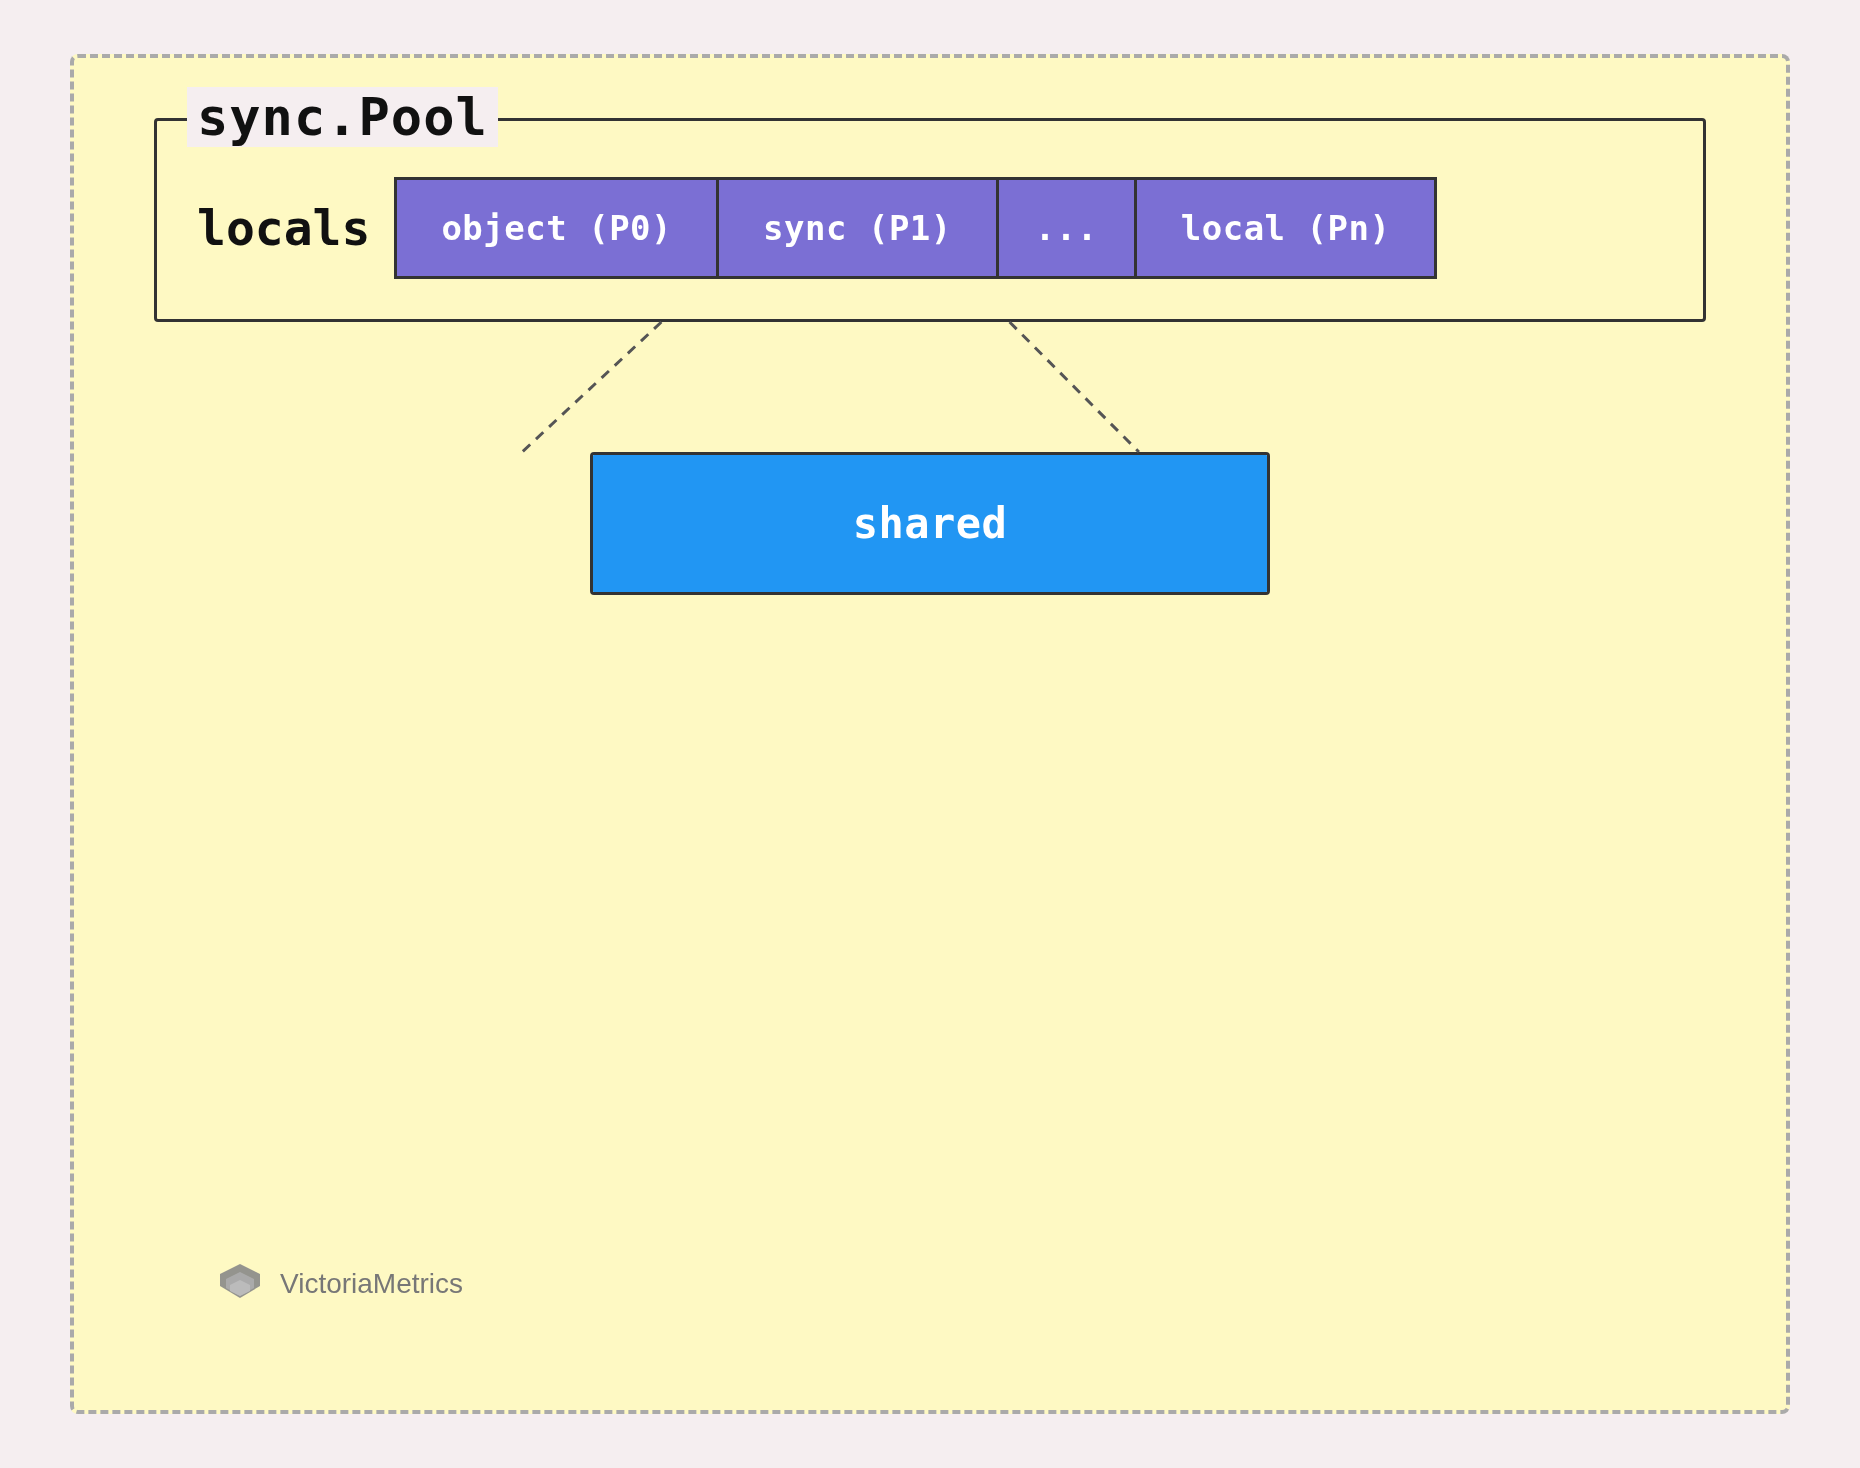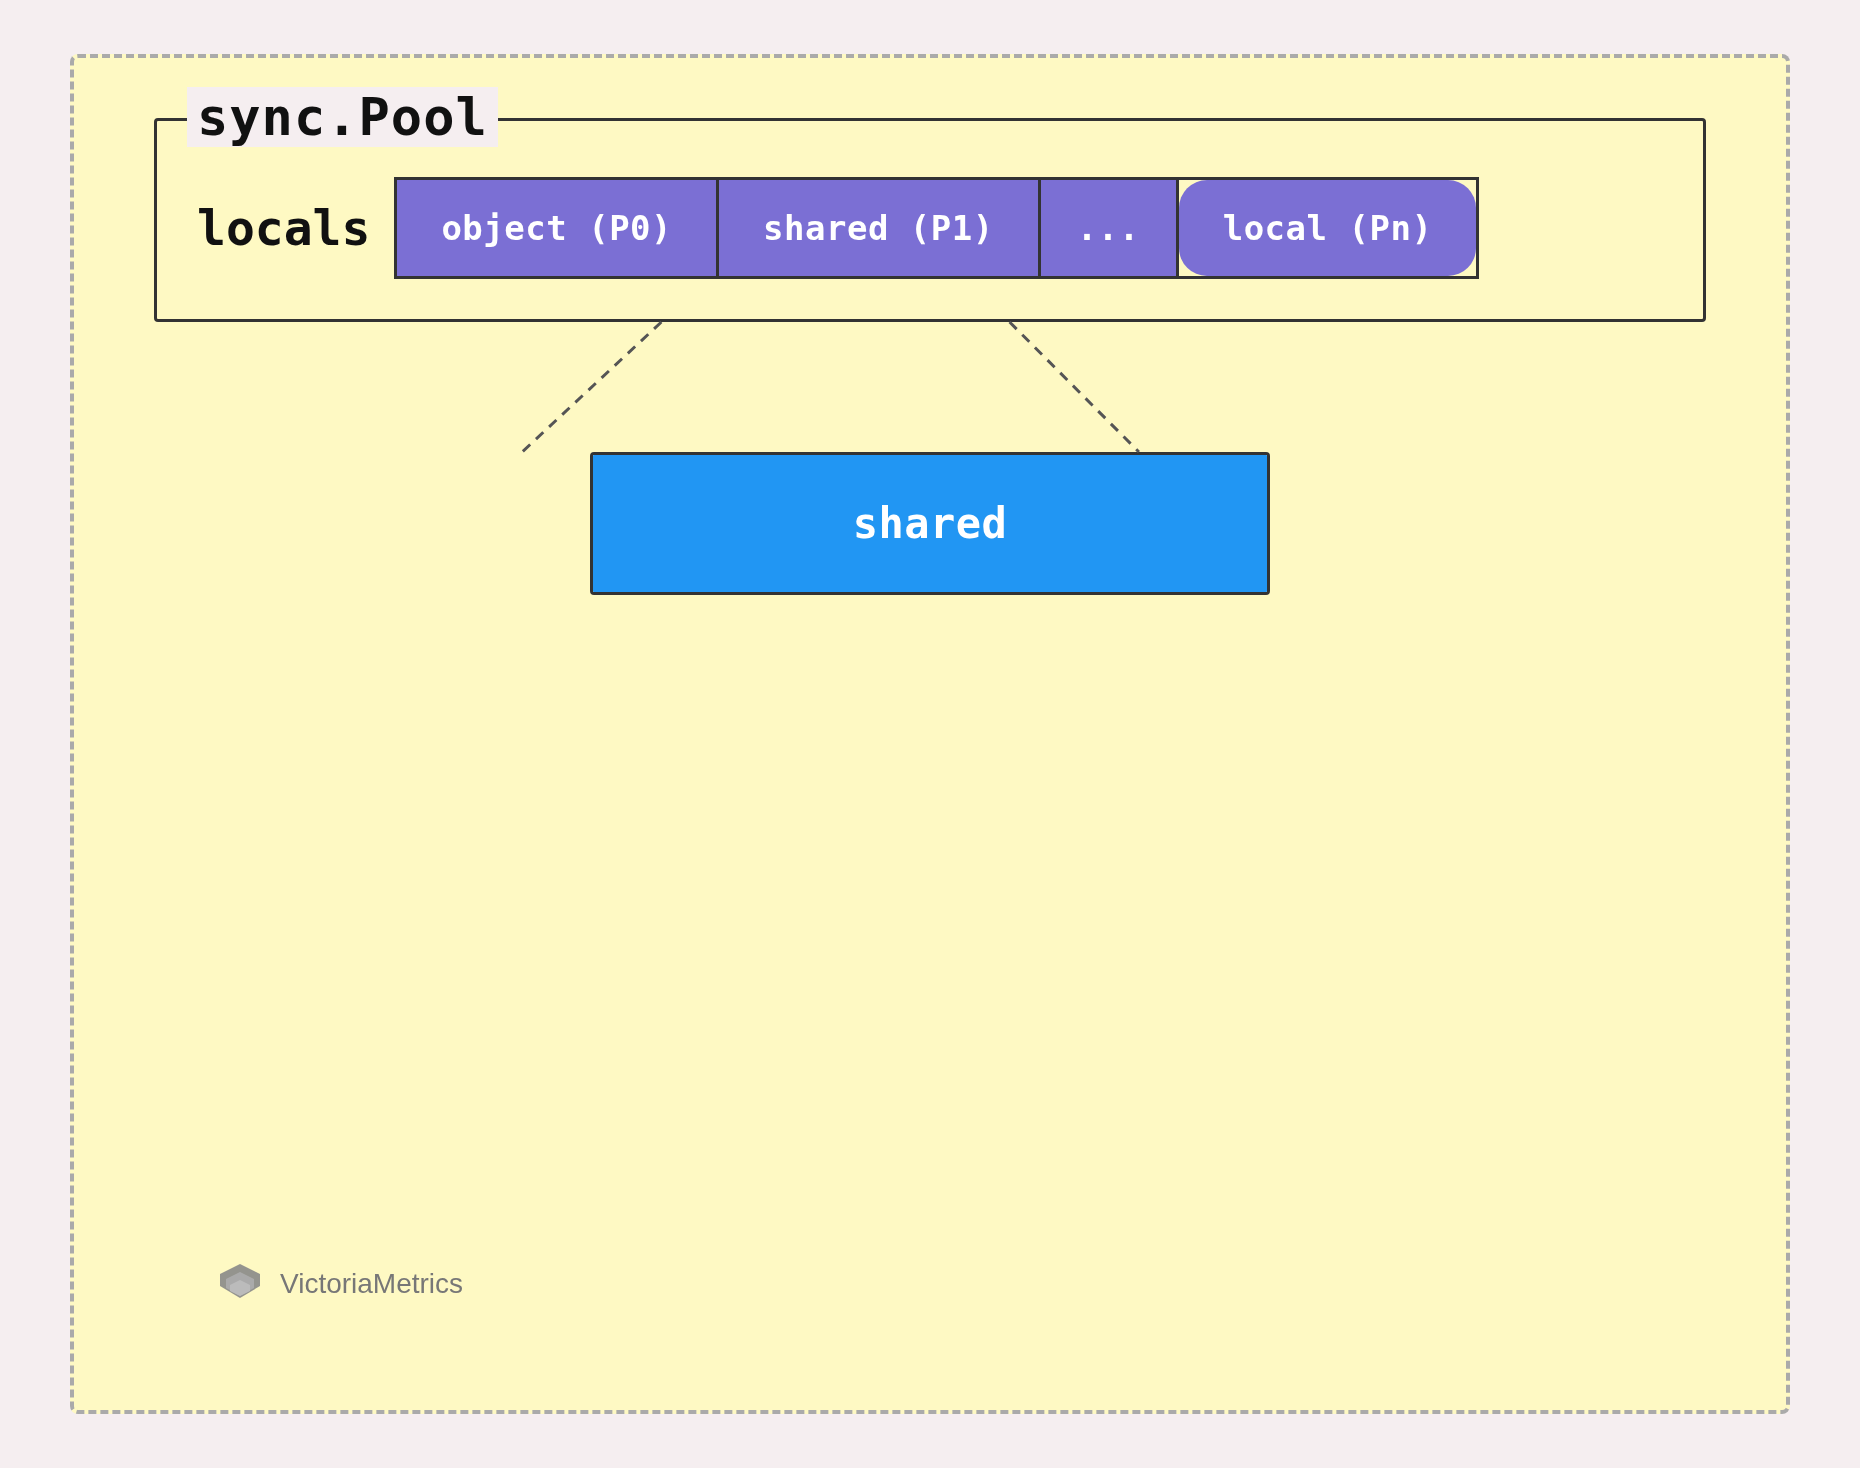--- a/index.html
+++ b/index.html
@@ -76,21 +76,20 @@
       font-size: 34px;
       font-weight: bold;
       padding: 28px 44px;
       border-right: 3px solid #333;
       white-space: nowrap;
       letter-spacing: 0.5px;
     }
 
     .local-cell:last-child {
       border-right: none;
-      border-radius: 28px;
     }
 
     .local-cell.dots {
       background: #7b6fd4;
       padding: 28px 36px;
     }
 
     .connector-svg {
       position: absolute;
       top: 0;
@@ -208,21 +207,21 @@
     <div class="top-section">
       <div class="sync-pool-box">
         <span class="sync-pool-label">sync.Pool</span>
         <div class="locals-row">
           <span class="locals-label">locals</span>
           <div class="local-items">
             <div class="local-cell">
               <span>object (P0)</span>
             </div>
             <div class="local-cell">
-              <span>shared (P1)</span>
+              <span>sync (P1)</span>
             </div>
             <div class="local-cell dots">
               <span>...</span>
             </div>
             <div class="local-cell">
               <span>local (Pn)</span>
             </div>
           </div>
         </div>
       </div>

